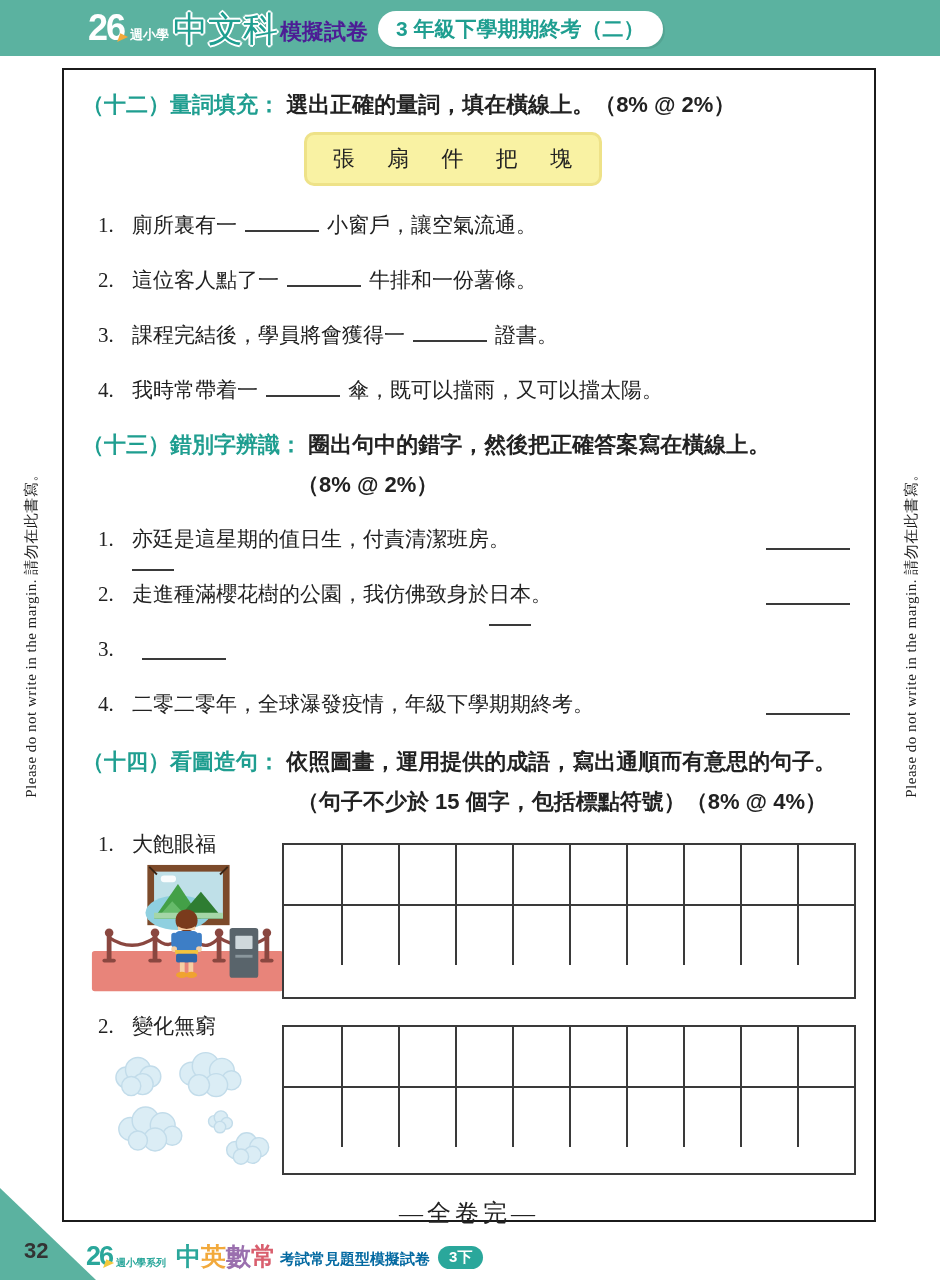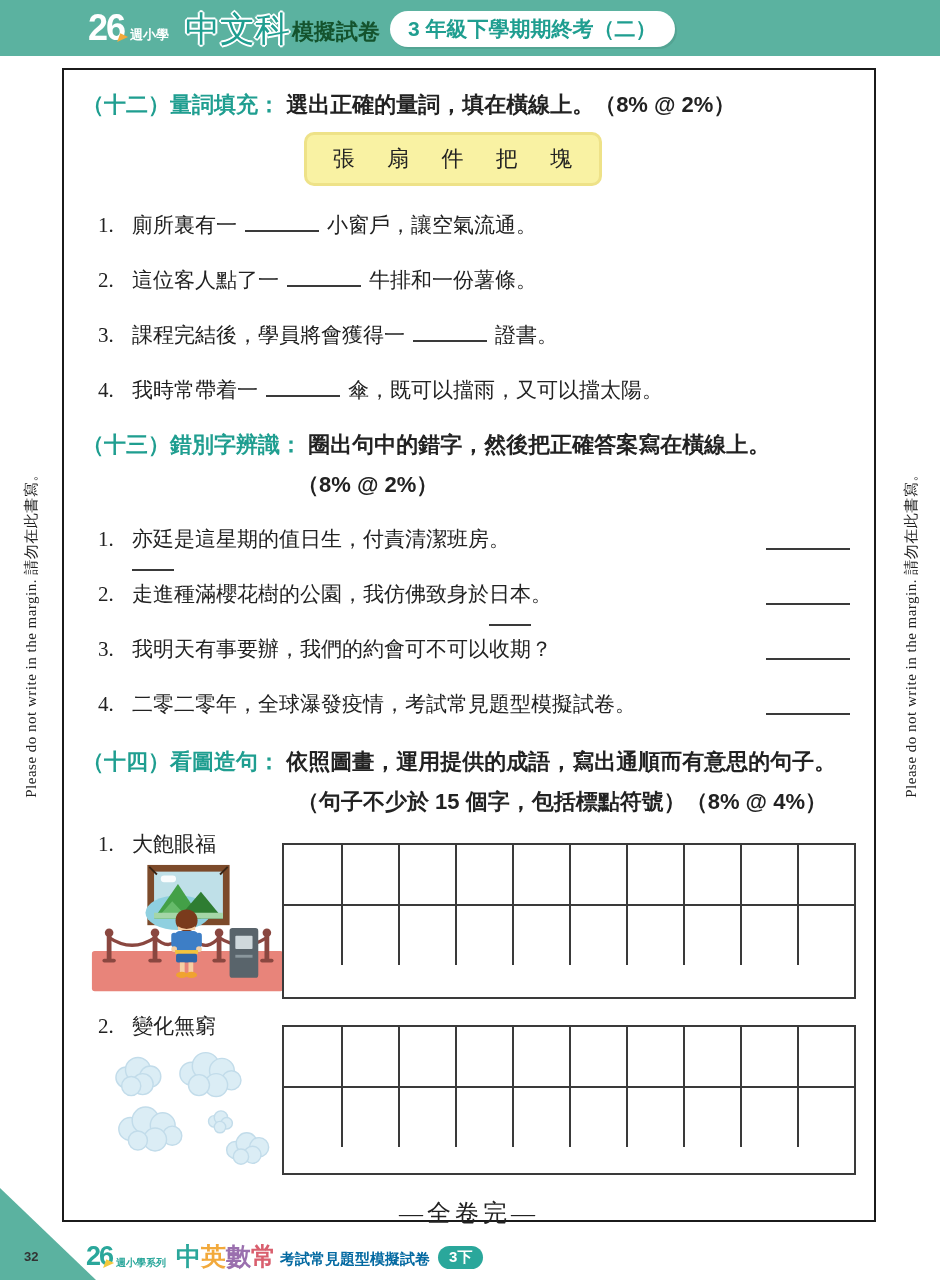--- a/index.html
+++ b/index.html
@@ -11,24 +11,24 @@
 
   
   .topbar {
     position:absolute; top:0; left:0; width:940px; height:56px;
     background:#5bb2a0; display:flex; align-items:center; padding-left:88px;
     font-family:"Liberation Sans","DejaVu Sans",sans-serif;
   }
   .logo26 { font-weight:900; font-size:36px; color:#ffffff; letter-spacing:-2px; position:relative; line-height:1;}
   .pencil-dot { position:absolute; right:-4px; bottom:4px; width:11px; height:11px; background:#f2a93b;
     clip-path:polygon(0 100%, 30% 20%, 100% 55%); }
-  .logo-sub { color:#fff; font-size:13px; font-weight:bold; margin:14px 16px 0 6px;font-family:Liberation Mono, monospace; }
+  .logo-sub { color:#fff; font-size:13px; font-weight:bold; margin:14px 4px 0 6px;font-family:Liberation Mono, monospace; }
   .subject { font-size:35px; font-weight:400; color:#1f9e90; line-height:1;
     text-shadow:-2px 0 #fff,2px 0 #fff,0 -2px #fff,0 2px #fff,-1px -1px #fff,1px 1px #fff,-1px 1px #fff,1px -1px #fff; }
-  .papertype { color:#14532d; font-weight:900; font-size:22px; margin:8px 10px 0 2px;text-align:center; }
+  .papertype { color:#4c1d95; font-weight:900; font-size:22px; margin:8px 10px 0 2px;text-align:center; }
   .exam-badge { background:#fff; color:#1f9e90; font-weight:900; font-size:21px;
     padding:4px 18px; border-radius:24px; margin-top:2px; box-shadow:2px 2px 0 rgba(0,0,0,0.08); }
 
   
   .margin-note {
     position:absolute; width:560px; text-align:center; font-size:15px; color:#222;
     transform:rotate(-90deg); transform-origin:0 0; letter-spacing:0.5px;
   }
   .margin-note.left  { left:22px;  top:912px; }
   .margin-note.right { left:902px; top:912px; }
@@ -69,21 +69,21 @@
   .grid-row:first-child { border-top:none; }
   .grid-cell { width:57px; height:59px; border-left:2px solid #3a3a3a; }
   .grid-cell:first-child { border-left:none; }
 
   .end-text { text-align:center; font-size:24px; letter-spacing:4px; margin-top:22px; }
 
   
   .corner-triangle { position:absolute; left:0; bottom:0; width:96px; height:92px;
     background:#5bb2a0; clip-path:polygon(0 0, 0 100%, 100% 100%); }
   .page-num { position:absolute; left:24px; bottom:16px; font-family:"Liberation Sans",sans-serif;
-    font-weight:bold; font-size:13px; color:#333;margin-top:19px; }
+    font-weight:bold; font-size:22px; color:#333;margin-top:19px; }
   .footer-logo { position:absolute; left:86px; bottom:10px; display:flex; align-items:center;
     font-family:"Liberation Sans","DejaVu Sans",sans-serif; }
   .f26 { font-weight:900; font-size:27px; color:#2aa79b; letter-spacing:-2px; position:relative; line-height:1; }
   .f26 .pencil-dot { background:#f2c83b; right:-2px; bottom:2px; }
   .f-series { font-size:10px; font-weight:bold; color:#2aa79b; margin:12px 10px 0 4px; }
   .brand-char { font-size:25px; font-weight:900; line-height:1; }
   .f-rest { font-size:15px; font-weight:900; color:#0369a1; margin:6px 8px 0 4px; }
   .grade-badge { background:#2aa79b; color:#fff; font-weight:900; font-size:15px;
     padding:2px 11px; border-radius:14px; margin-top:2px; }
 </style>
@@ -152,26 +152,25 @@
           <span class="q-text"><span></span><span class="u-word">亦廷</span><span>是這星期的值日生，付責清潔班房。</span></span>
           <span class="ans-line"></span>
         </div>
         <div class="q-row">
           <span class="q-num">2.</span>
           <span class="q-text"><span>走進種滿櫻花樹的公園，我仿佛致身於</span><span class="u-word">日本</span><span>。</span></span>
           <span class="ans-line"></span>
         </div>
         <div class="q-row">
           <span class="q-num">3.</span>
-          <span class="q-text"><span>我明天有事要辦，我們的約會可不可以收期？</span></span>
           <span class="ans-line"></span>
         </div>
         <div class="q-row">
           <span class="q-num">4.</span>
-          <span class="q-text"><span>二零二零年，全球瀑發疫情，考試常見題型模擬試卷。</span></span>
+          <span class="q-text"><span>二零二零年，全球瀑發疫情，年級下學期期終考。</span></span>
           <span class="ans-line"></span>
         </div>
       </div>
     </section>
 
     <section class="s14">
       <div class="sec-head">
         <span class="teal">（十四）看圖造句：</span>
         <span>依照圖畫，運用提供的成語，寫出通順而有意思的句子。</span>
         <div class="sec-instr2">（句子不少於 15 個字，包括標點符號）（8%  @  4%）</div>

